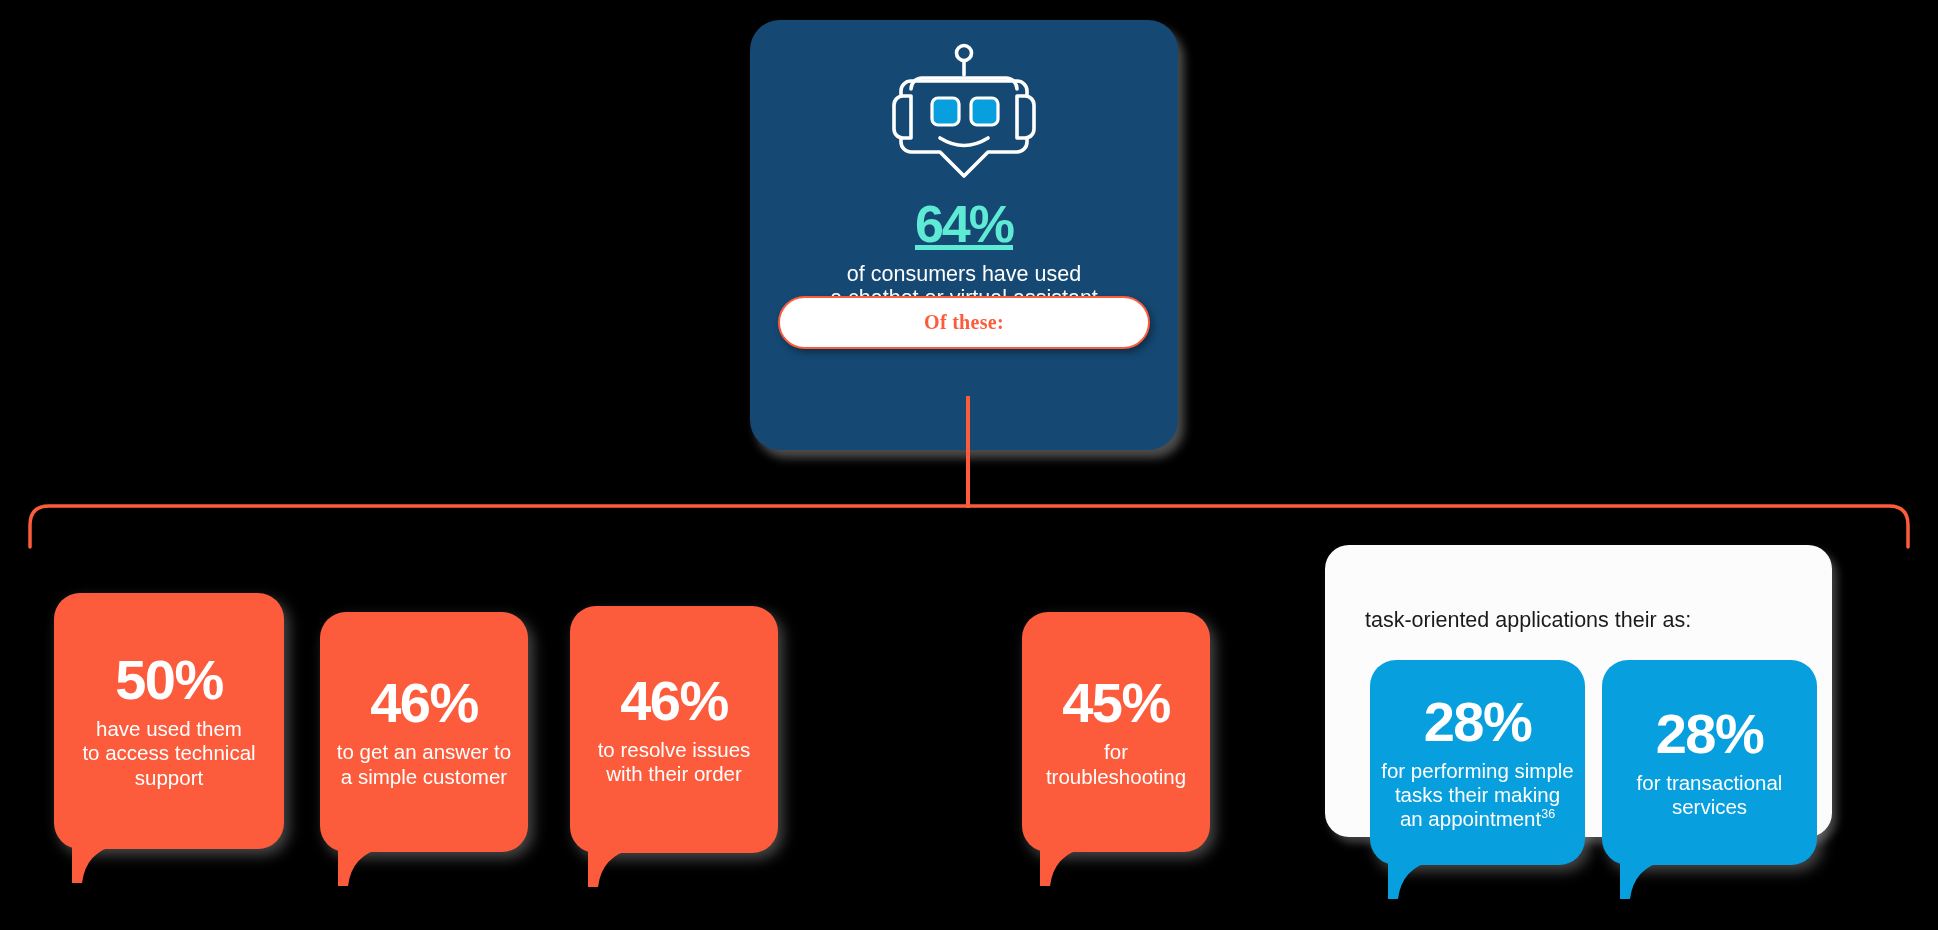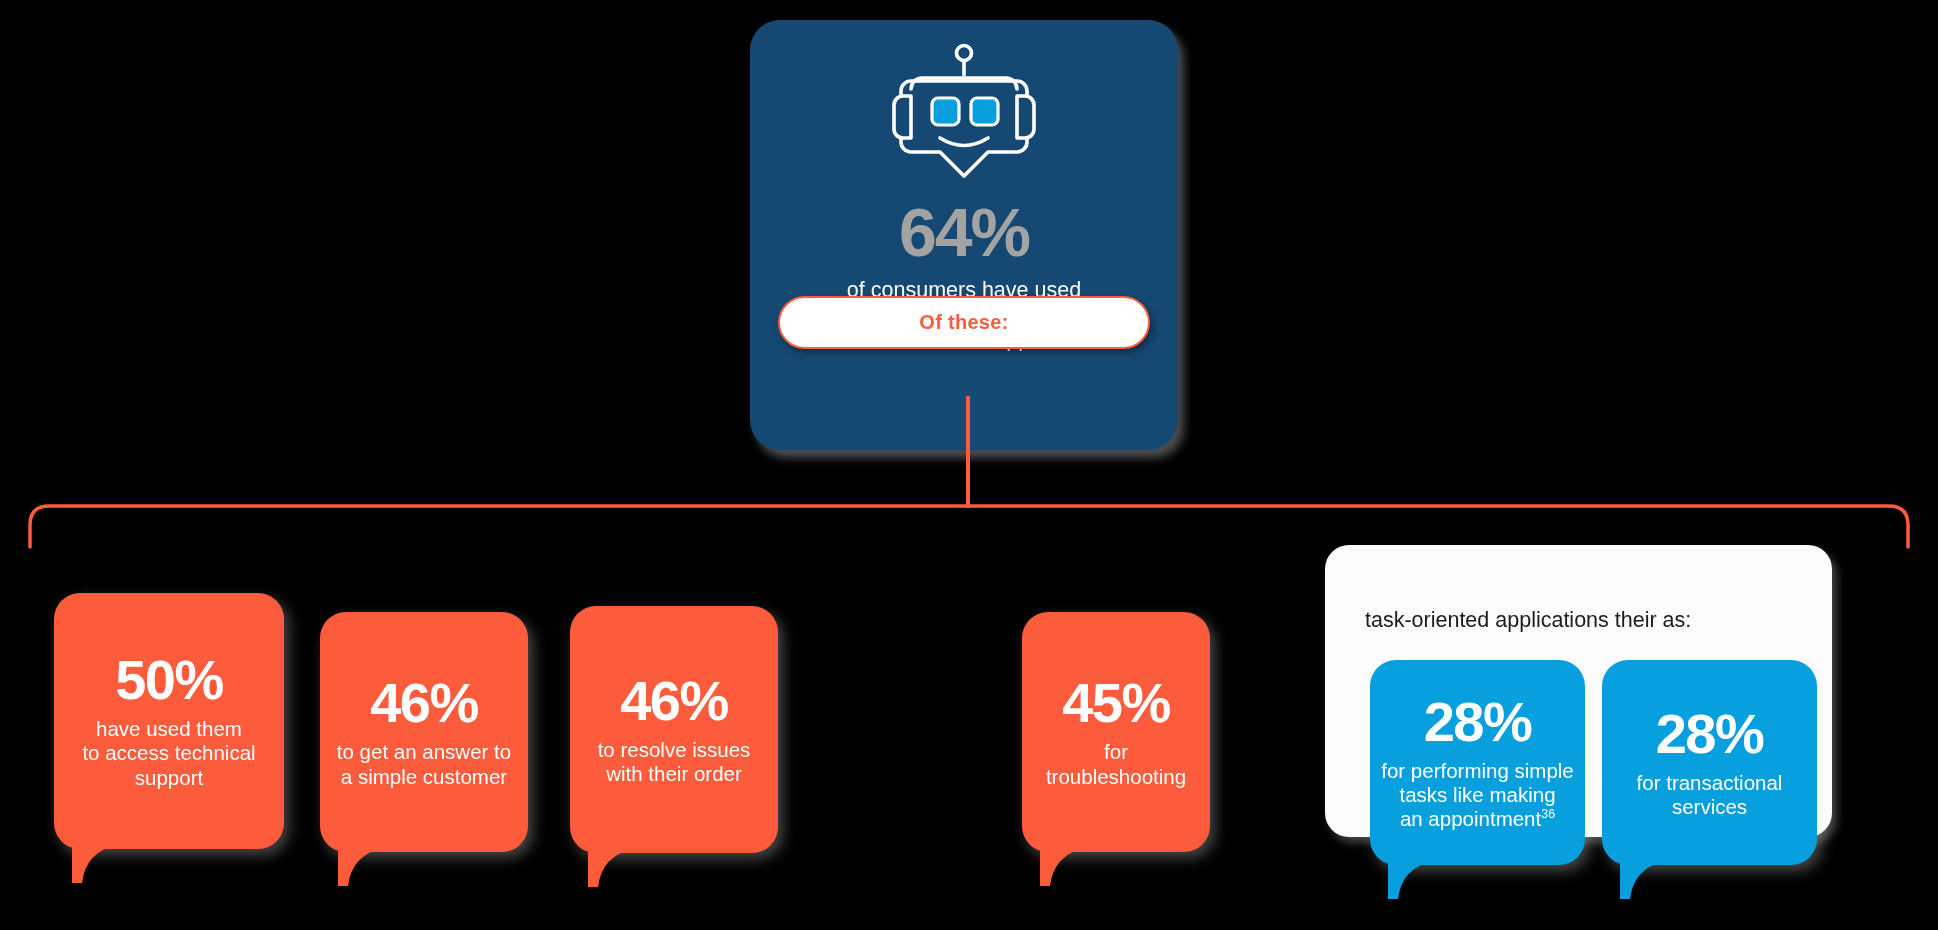--- a/index.html
+++ b/index.html
@@ -16,26 +16,27 @@
   #hero-card{
     position:absolute;left:750px;top:20px;width:428px;height:430px;
     background:#154872;
     border-radius:30px;
     box-shadow:6px 8px 10px rgba(255,255,255,0.30);
     box-sizing:border-box;
     display:flex;flex-direction:column;align-items:center;
   }
   #robot-icon{margin-top:20px;}
   .hero-stat{
-    color:#a3a3a3;
-    font-size:68px;
+    color:#5eead4;
+    font-size:52px;
     font-weight:bold;
     letter-spacing:-2px;
     line-height:1;
     margin-top:14px;
+    text-decoration:underline;
   }
   .hero-desc{
     color:#ffffff;
     font-size:21.5px;
     line-height:1.13;
     text-align:center;
     margin-top:12px;
   }
   .hero-desc sup{font-size:13px;vertical-align:super;line-height:0;}
   #of-these-pill{
@@ -44,20 +45,21 @@
     background:#ffffff;
     border:2.5px solid #FC5C3C;
     border-radius:27px;
     box-sizing:border-box;
     display:flex;align-items:center;justify-content:center;
     color:#FC5C3C;
     font-size:20px;
     font-weight:bold;
     letter-spacing:0.3px;
     box-shadow:3px 4px 7px rgba(0,0,0,0.35);
+    font-family:Liberation Serif, serif;
   }
 
   
   #connector-vertical{
     position:absolute;left:966px;top:396px;width:3.5px;height:112px;
     background:#FC5C3C;
   }
   #connector-bracket{
     position:absolute;left:20px;top:497px;width:1898px;height:60px;
     pointer-events:none;
@@ -217,21 +219,21 @@
 
   <div class="bubble blue" style="left:1370px;top:660px;width:215px;height:205px;">
     <div class="shape"></div>
     <svg class="tail" viewBox="0 0 46 46">
       <path d="M0 0 L46 0 L46 8 Q14 14 10 46 L0 46 Z" fill="#079FDE"></path>
     </svg>
     <div class="content">
       <div class="pct">28%</div>
       <div class="cap">
         <span>for performing simple</span><br>
-        <span>tasks like making</span><br>
+        <span>tasks their making</span><br>
         <span>an appointment</span><sup>36</sup>
       </div>
     </div>
   </div>
 
   <div class="bubble blue" style="left:1602px;top:660px;width:215px;height:205px;">
     <div class="shape"></div>
     <svg class="tail" viewBox="0 0 46 46">
       <path d="M0 0 L46 0 L46 8 Q14 14 10 46 L0 46 Z" fill="#079FDE"></path>
     </svg>

